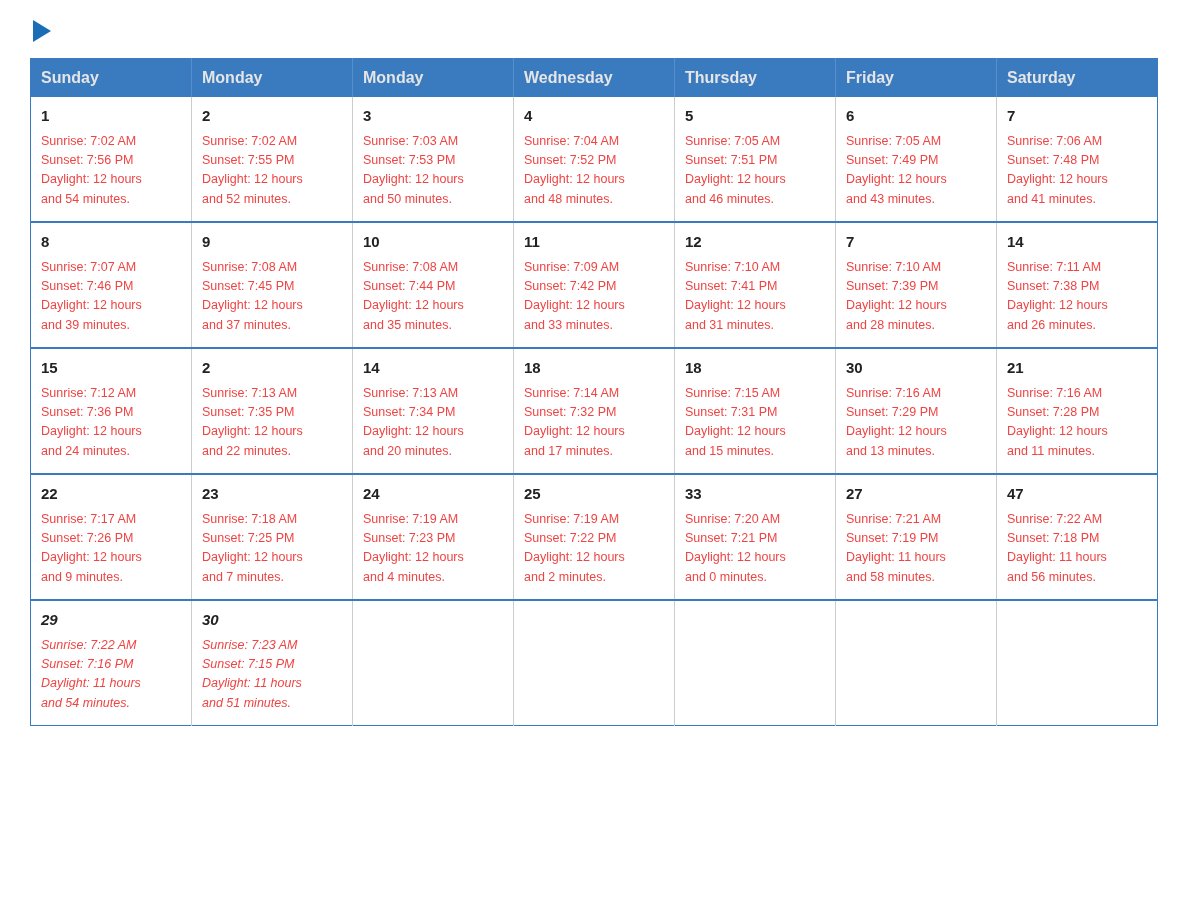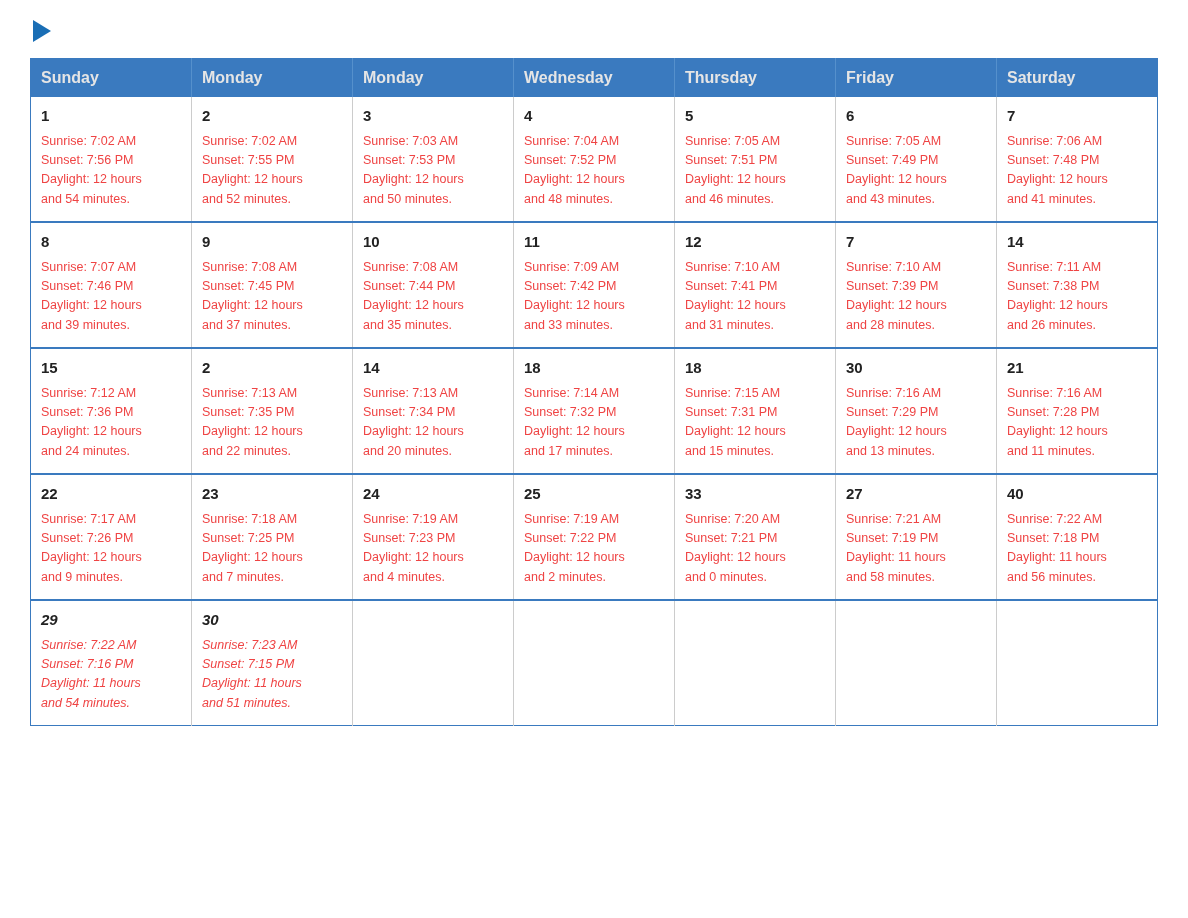--- a/index.html
+++ b/index.html
@@ -246,21 +246,21 @@
         </td>
         <td>
           <div class="day-number">33</div>
           <div class="day-info">Sunrise: 7:20 AM<br>Sunset: 7:21 PM<br>Daylight: 12 hours<br>and 0 minutes.</div>
         </td>
         <td>
           <div class="day-number">27</div>
           <div class="day-info">Sunrise: 7:21 AM<br>Sunset: 7:19 PM<br>Daylight: 11 hours<br>and 58 minutes.</div>
         </td>
         <td>
-          <div class="day-number">40</div>
+          <div class="day-number">47</div>
           <div class="day-info">Sunrise: 7:22 AM<br>Sunset: 7:18 PM<br>Daylight: 11 hours<br>and 56 minutes.</div>
         </td>
       </tr>
       <tr>
         <td>
           <div class="day-number">29</div>
           <div class="day-info">Sunrise: 7:22 AM<br>Sunset: 7:16 PM<br>Daylight: 11 hours<br>and 54 minutes.</div>
         </td>
         <td>
           <div class="day-number">30</div>

